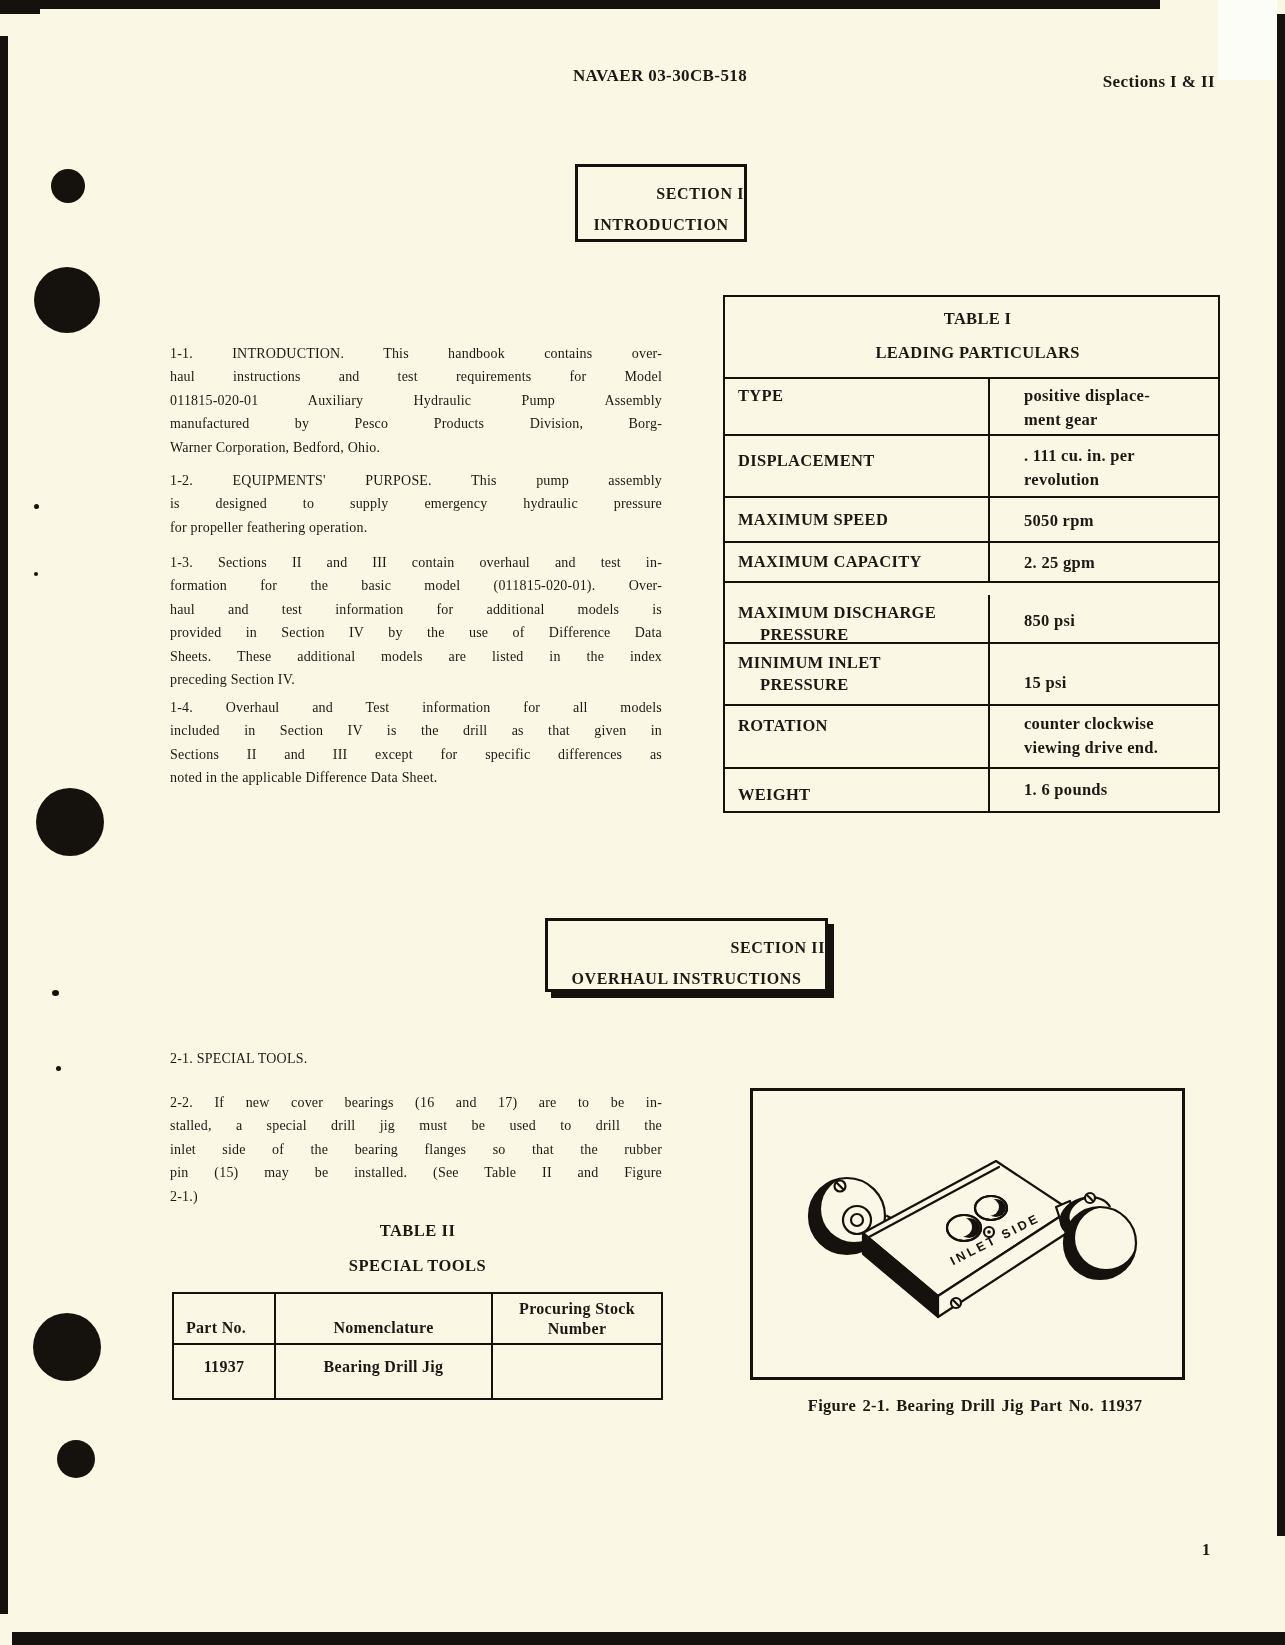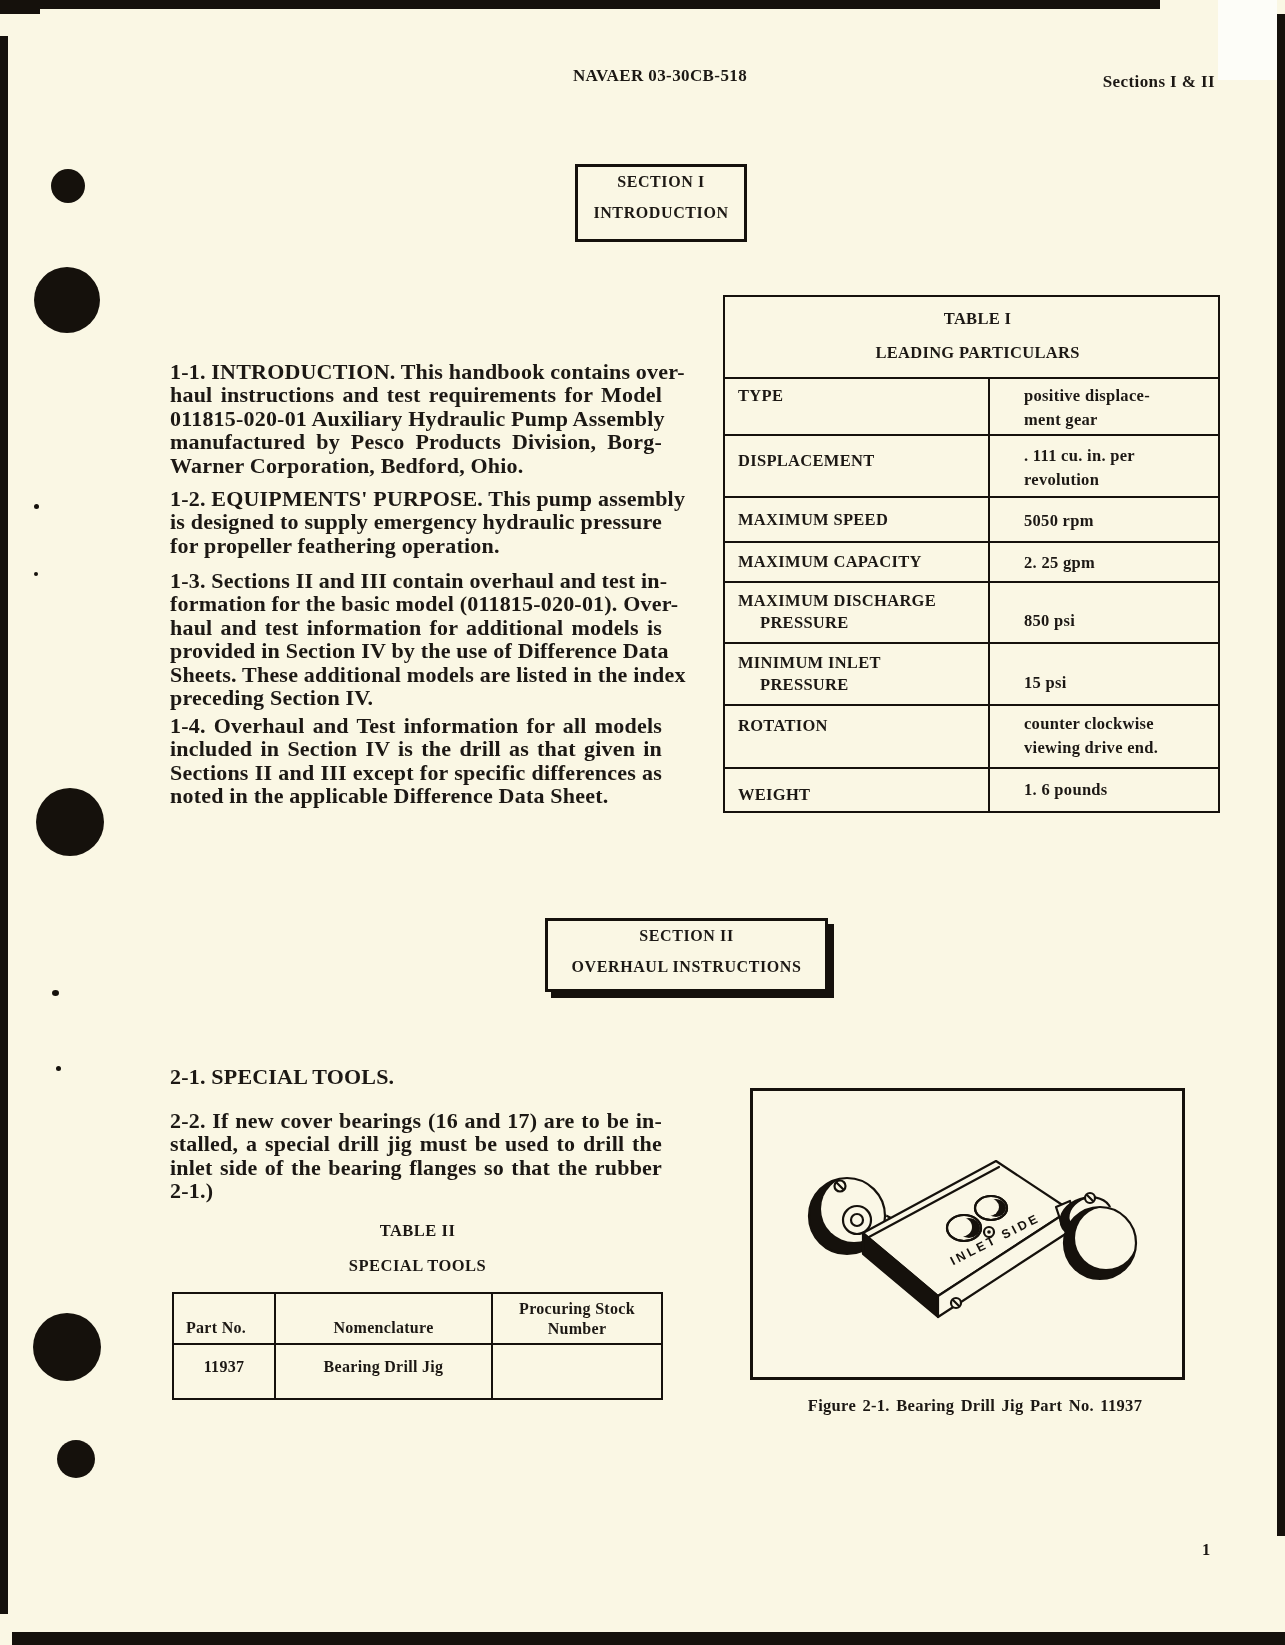--- a/index.html
+++ b/index.html
@@ -15,43 +15,43 @@
   .white-patch{position:absolute;background:#fdfdf8;}
   
   .hdr{position:absolute;font-size:17px;font-weight:700;letter-spacing:.4px;}
   .hdr-left{left:460px;top:66px;width:400px;text-align:center;}
   .hdr-right{left:1015px;top:72px;width:200px;text-align:right;}
   
   .secbox{
     position:absolute;border:3px solid #15110c;text-align:center;
     font-weight:700;font-size:16px;letter-spacing:.6px;background:#faf7e4;
   }
-  .secbox .l1{margin-top:6px;}
+  .secbox .l1{margin-top:18px;text-align:right;}
   .secbox .l2{margin-top:13px;}
   .secbox1{left:575px;top:164px;width:166px;height:72px;}
   .secbox2{left:545px;top:918px;width:277px;height:68px;box-shadow:6px 6px 0 0 #15110c;}
   
-  .para{position:absolute;width:492px;font-size:22px;font-weight:700;line-height:23.4px;letter-spacing:.2px;margin-top:18px;}
+  .para{position:absolute;width:492px;font-size:14px;font-weight:400;line-height:23.4px;letter-spacing:.2px;}
   .pline{text-align:justify;text-align-last:justify;white-space:nowrap;}
   .pline.last{text-align-last:left;}
   
   .table1{position:absolute;left:723px;top:295px;width:497px;border:2.5px solid #15110c;box-sizing:border-box;font-weight:700;font-size:16.5px;letter-spacing:.3px;}
   .t1-header{height:80px;text-align:center;margin-left:12px;}
   .t1-header .tt{padding-top:12px;}
   .t1-header .ts{padding-top:14px;}
   .t1row{display:flex;border-top:2px solid #15110c;box-sizing:border-box;}
   .t1label{width:265px;border-right:2px solid #15110c;box-sizing:border-box;padding-left:13px;display:flex;flex-direction:column;}
   .t1value{flex:1;padding-left:34px;display:flex;flex-direction:column;line-height:24px;}
   .t1label div{line-height:22px;}
   .ind{padding-left:22px;}
   .r-type{height:57px;}   .r-type  .t1label{padding-top:6px;}  .r-type .t1value{padding-top:5px;}
   .r-disp{height:62px;}   .r-disp  .t1label{padding-top:14px;} .r-disp .t1value{padding-top:8px;}
   .r-speed{height:45px;}  .r-speed .t1label{padding-top:11px;} .r-speed .t1value{padding-top:11px;}
   .r-cap{height:40px;}    .r-cap   .t1label{padding-top:8px;}  .r-cap  .t1value{padding-top:8px;}
-  .r-dis{height:61px;}    .r-dis   .t1label{padding-top:7px;}  .r-dis  .t1value{justify-content:flex-end;padding-bottom:9px;margin-top:44px;}
+  .r-dis{height:61px;}    .r-dis   .t1label{padding-top:7px;margin-top:12px;}  .r-dis  .t1value{justify-content:flex-end;padding-bottom:9px;margin-top:44px;}
   .r-inlet{height:62px;}  .r-inlet .t1label{padding-top:8px;}  .r-inlet .t1value{justify-content:flex-end;padding-bottom:9px;}
   .r-rot{height:63px;}    .r-rot   .t1label{padding-top:9px;}  .r-rot  .t1value{padding-top:6px;}
   .r-weight{height:44px;} .r-weight .t1label{padding-top:9px;justify-content:center;} .r-weight .t1value{padding-top:9px;}
   
   .t2title{position:absolute;left:172px;width:491px;text-align:center;font-size:16.5px;font-weight:700;letter-spacing:.5px;}
   .table2{position:absolute;left:172px;top:1292px;width:491px;border:2.5px solid #15110c;box-sizing:border-box;font-weight:700;font-size:16px;letter-spacing:.3px;}
   .t2row{display:flex;box-sizing:border-box;}
   .t2hdr{height:51px;border-bottom:2px solid #15110c;}
   .t2data{height:53px;}
   .t2c{box-sizing:border-box;display:flex;flex-direction:column;}
@@ -211,20 +211,21 @@
   </div>
 
   <div class="para" style="left:170px;top:1047px;">
     <div class="pline last">2-1.  SPECIAL TOOLS.</div>
   </div>
 
   <div class="para" style="left:170px;top:1091px;">
     <div class="pline">2-2.  If new cover bearings (16 and 17) are to be in-</div>
     <div class="pline">stalled, a special drill jig must be used to drill the</div>
     <div class="pline">inlet side of the bearing flanges so that the rubber</div>
+    <div class="pline">pin (15) may be installed.  (See Table II and Figure</div>
     <div class="pline last">2-1.)</div>
   </div>
 
   <div class="t2title" style="top:1221px;">TABLE II</div>
   <div class="t2title" style="top:1256px;">SPECIAL TOOLS</div>
 
   <div class="table2">
     <div class="t2row t2hdr">
       <div class="t2c t2c1">Part No.</div>
       <div class="t2c t2c2">Nomenclature</div>

